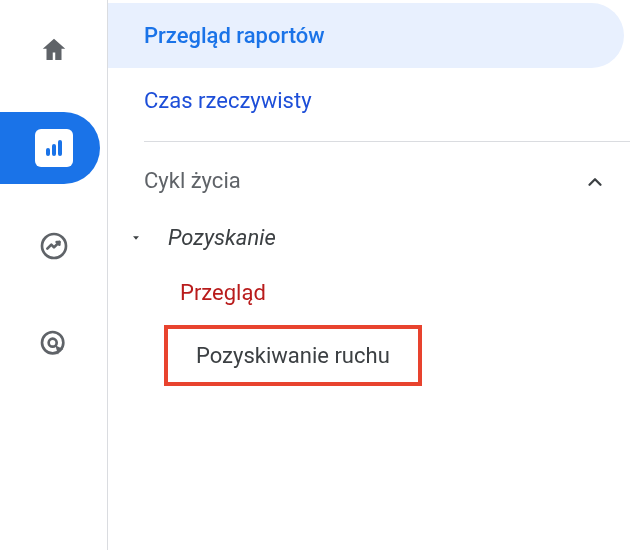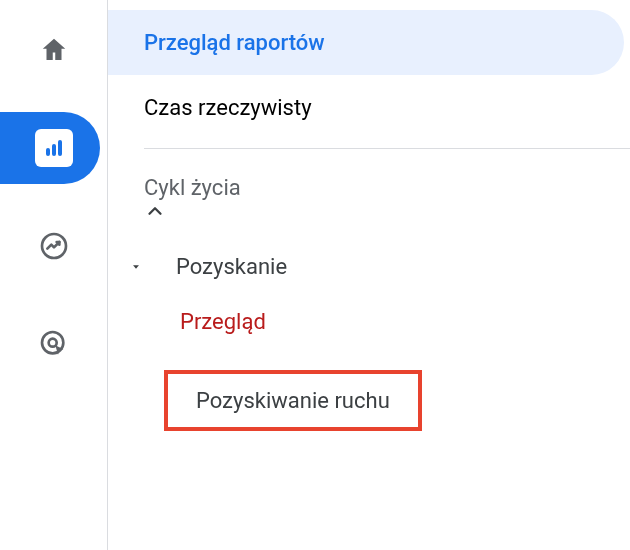--- a/index.html
+++ b/index.html
@@ -51,75 +51,75 @@
       justify-content: center;
     }
     .icon-slot.active .icon-box {
       background: #fff;
       border-radius: 6px;
       width: 38px;
       height: 38px;
     }
     .nav-panel {
       flex: 1;
-      padding-top: 10px;
+      padding-top: 3px;
     }
     .nav-item {
       font-size: 22px;
-      color: #000000;
+      color: #1d4ed8;
       padding: 20px 24px 20px 36px;
       border-radius: 0 36px 36px 0;
       margin-right: 6px;
       cursor: pointer;
     }
     .nav-item.selected {
       background: #e8f0fe;
       color: #1a73e8;
       font-weight: 500;
     }
     .divider {
       border: none;
       border-top: 1px solid #dadce0;
       margin: 8px 0 8px 36px;
     }
     .section-header {
       display: flex;
-      align-items: flex-start;
+      align-items: flex-end;
       justify-content: space-between;
       padding: 18px 24px 18px 36px;
       font-size: 22px;
       color: #5f6368;
       cursor: pointer;
-      flex-direction: column;
     }
     .expand-row {
       display: flex;
       align-items: center;
-      gap: 32px;
+      gap: 24px;
       padding: 14px 24px 14px 20px;
       font-size: 22px;
       color: #3c4043;
       cursor: pointer;
+      font-style: italic;
     }
     .expand-row .caret {
       width: 16px;
       display: flex;
       justify-content: center;
     }
     .sub-item {
       font-size: 22px;
       color: #b91c1c;
       padding: 16px 24px 16px 72px;
       cursor: pointer;
     }
     .highlight-box {
       border: 4px solid #e8432e;
       display: inline-block;
       margin-left: 56px;
-      margin-top: 20px;
+      margin-top: 4px;
       padding: 14px 28px;
       font-size: 22px;
       color: #3c4043;
       cursor: pointer;
     }
     .chevron-up svg, .caret svg { display: block; }
   </style>
 </head>
 <body>
 

